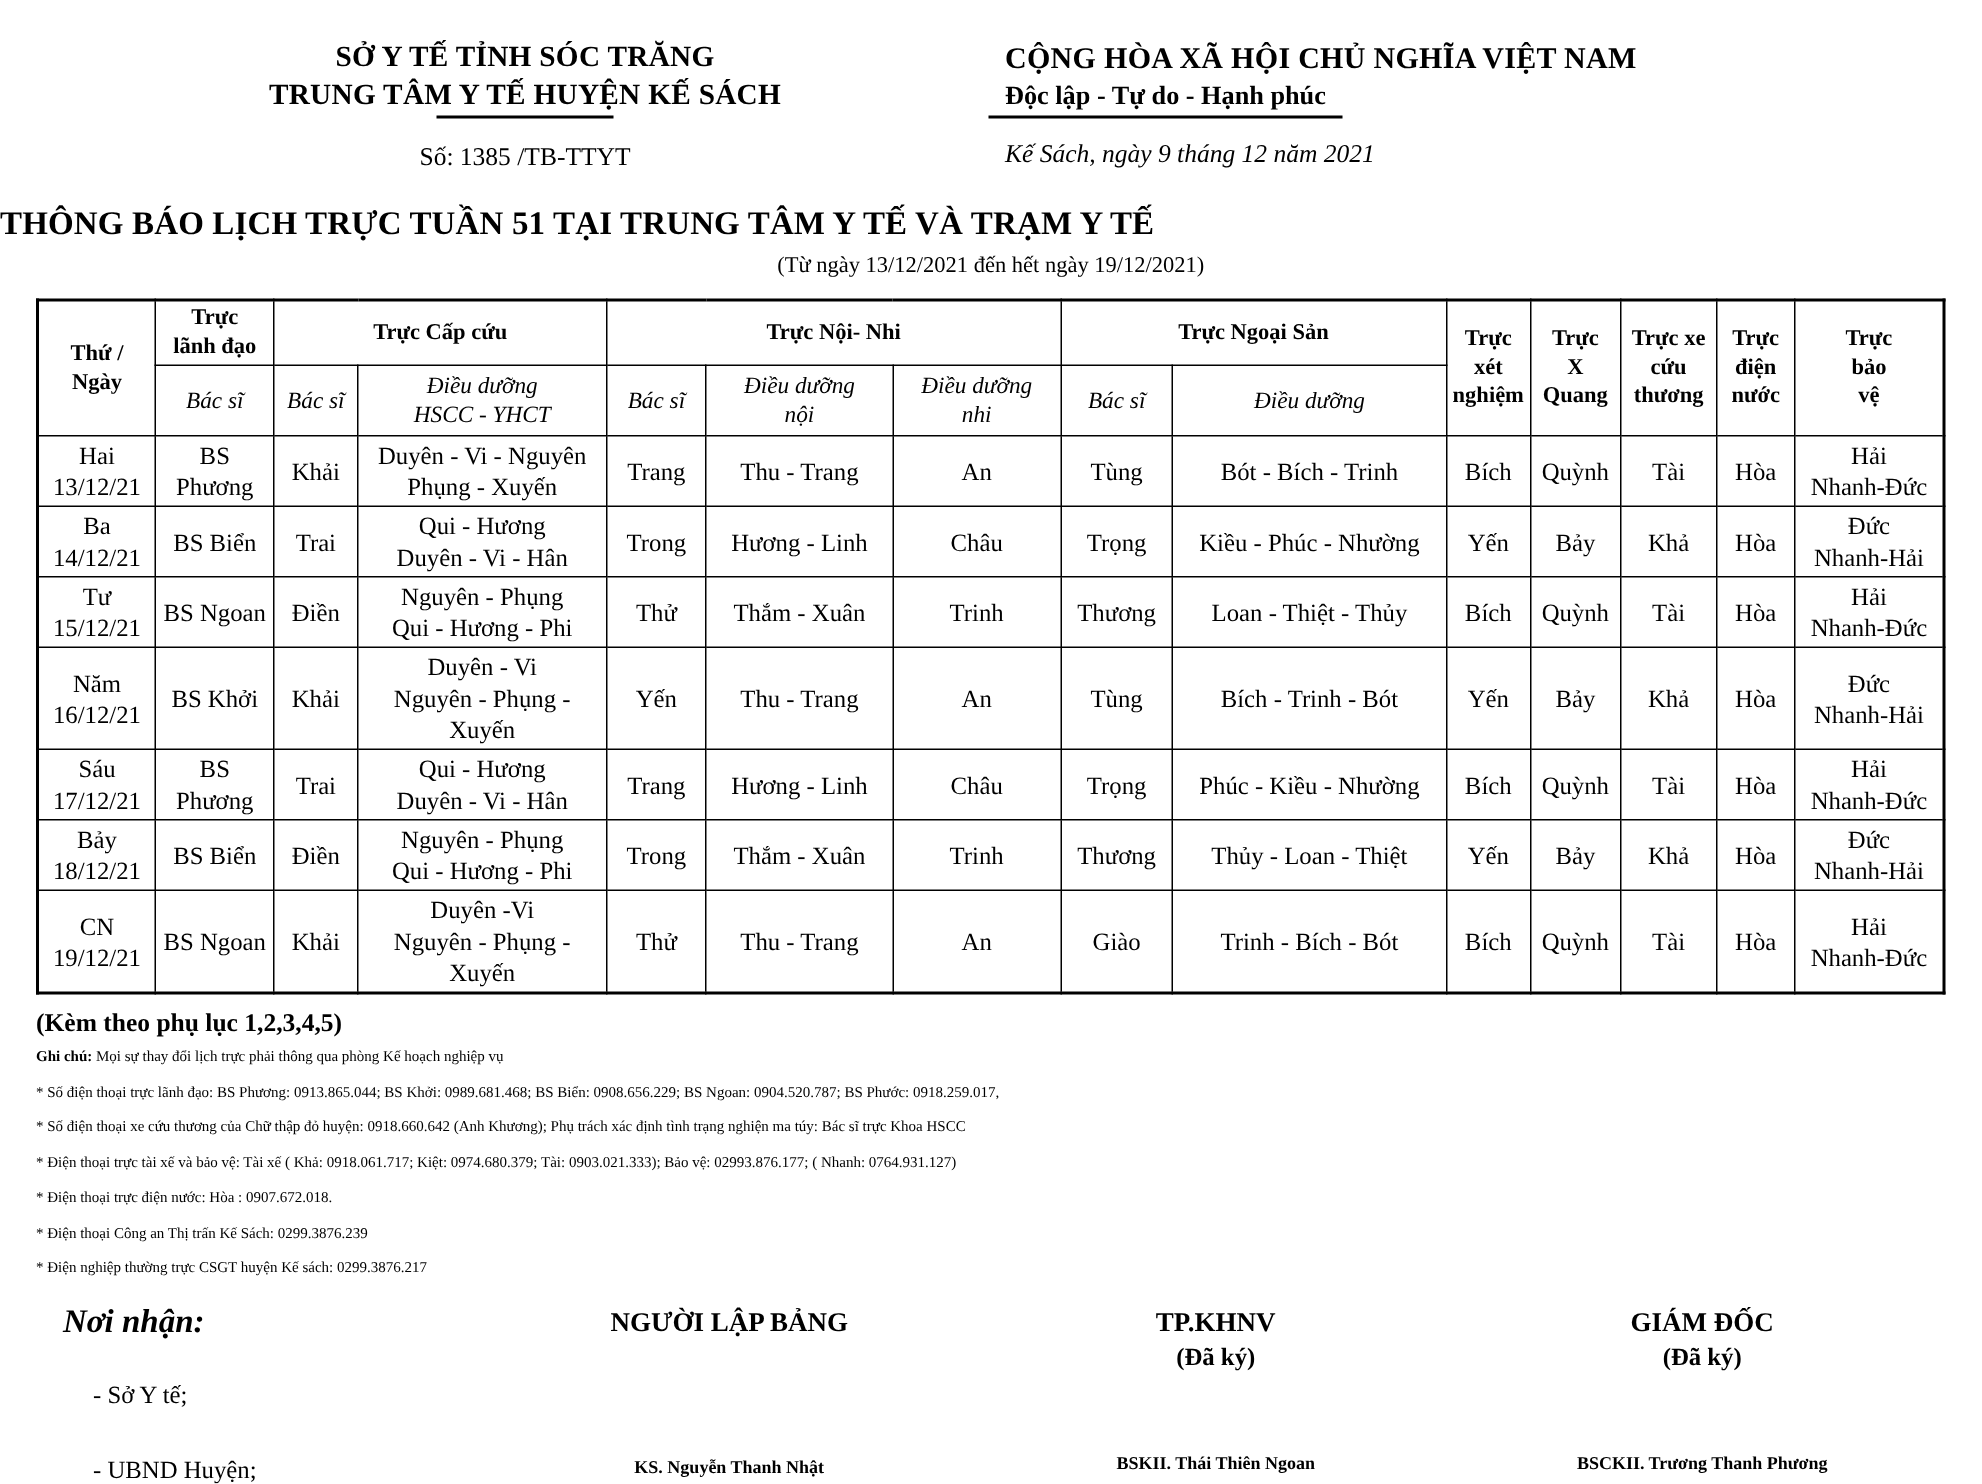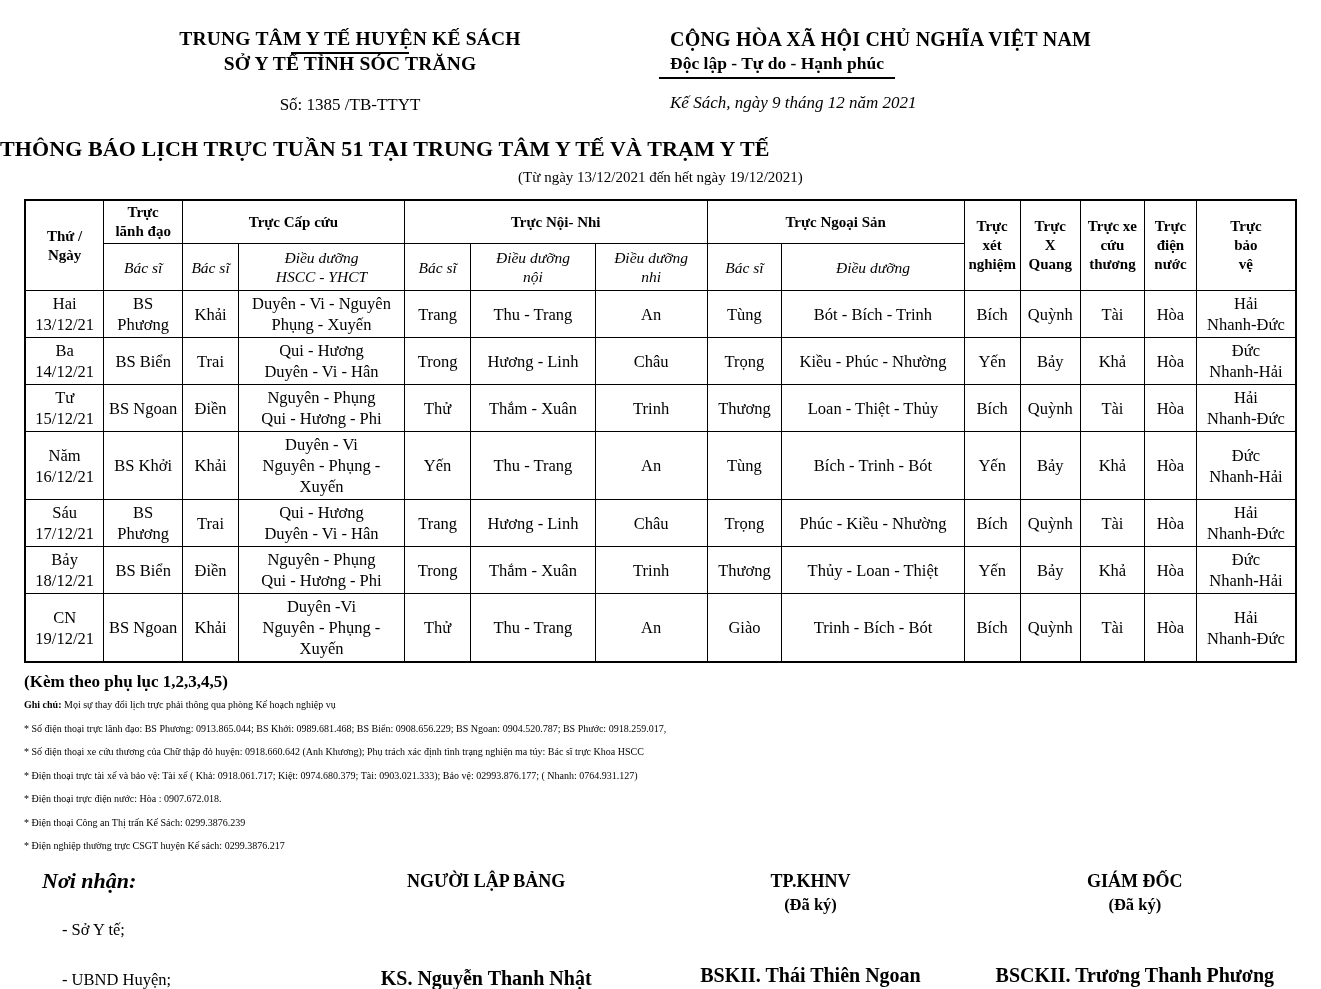--- a/index.html
+++ b/index.html
@@ -186,33 +186,33 @@
     font-size: 18px;
     line-height: 24px;
   }
   .sig-signed {
     font-weight: bold;
     font-size: 16.5px;
     line-height: 23px;
   }
   .sig-name {
     font-weight: bold;
-    font-size: 20px;
+    font-size: 12px;
     line-height: 23px;
     margin-top: 74px;
   }
   .sig-name.offset { margin-top: 48px; }
 </style>
 </head>
 <body>
 
 <div class="masthead">
   <div class="mh-left">
+    <div class="org-line">SỞ Y TẾ TỈNH SÓC TRĂNG</div>
     <div class="org-line underlined">TRUNG TÂM Y TẾ HUYỆN KẾ SÁCH</div>
-    <div class="org-line">SỞ Y TẾ TỈNH SÓC TRĂNG</div>
     <div class="doc-number">Số: 1385 /TB-TTYT</div>
   </div>
   <div class="mh-right">
     <div class="nation-line">CỘNG HÒA XÃ HỘI CHỦ NGHĨA VIỆT NAM</div>
     <div class="motto">Độc lập - Tự do - Hạnh phúc</div>
     <div class="place-date">Kế Sách, ngày 9 tháng 12 năm 2021</div>
   </div>
 </div>
 
 <div class="main-title">THÔNG BÁO  LỊCH TRỰC TUẦN 51 TẠI TRUNG TÂM Y TẾ VÀ TRẠM Y TẾ</div>

